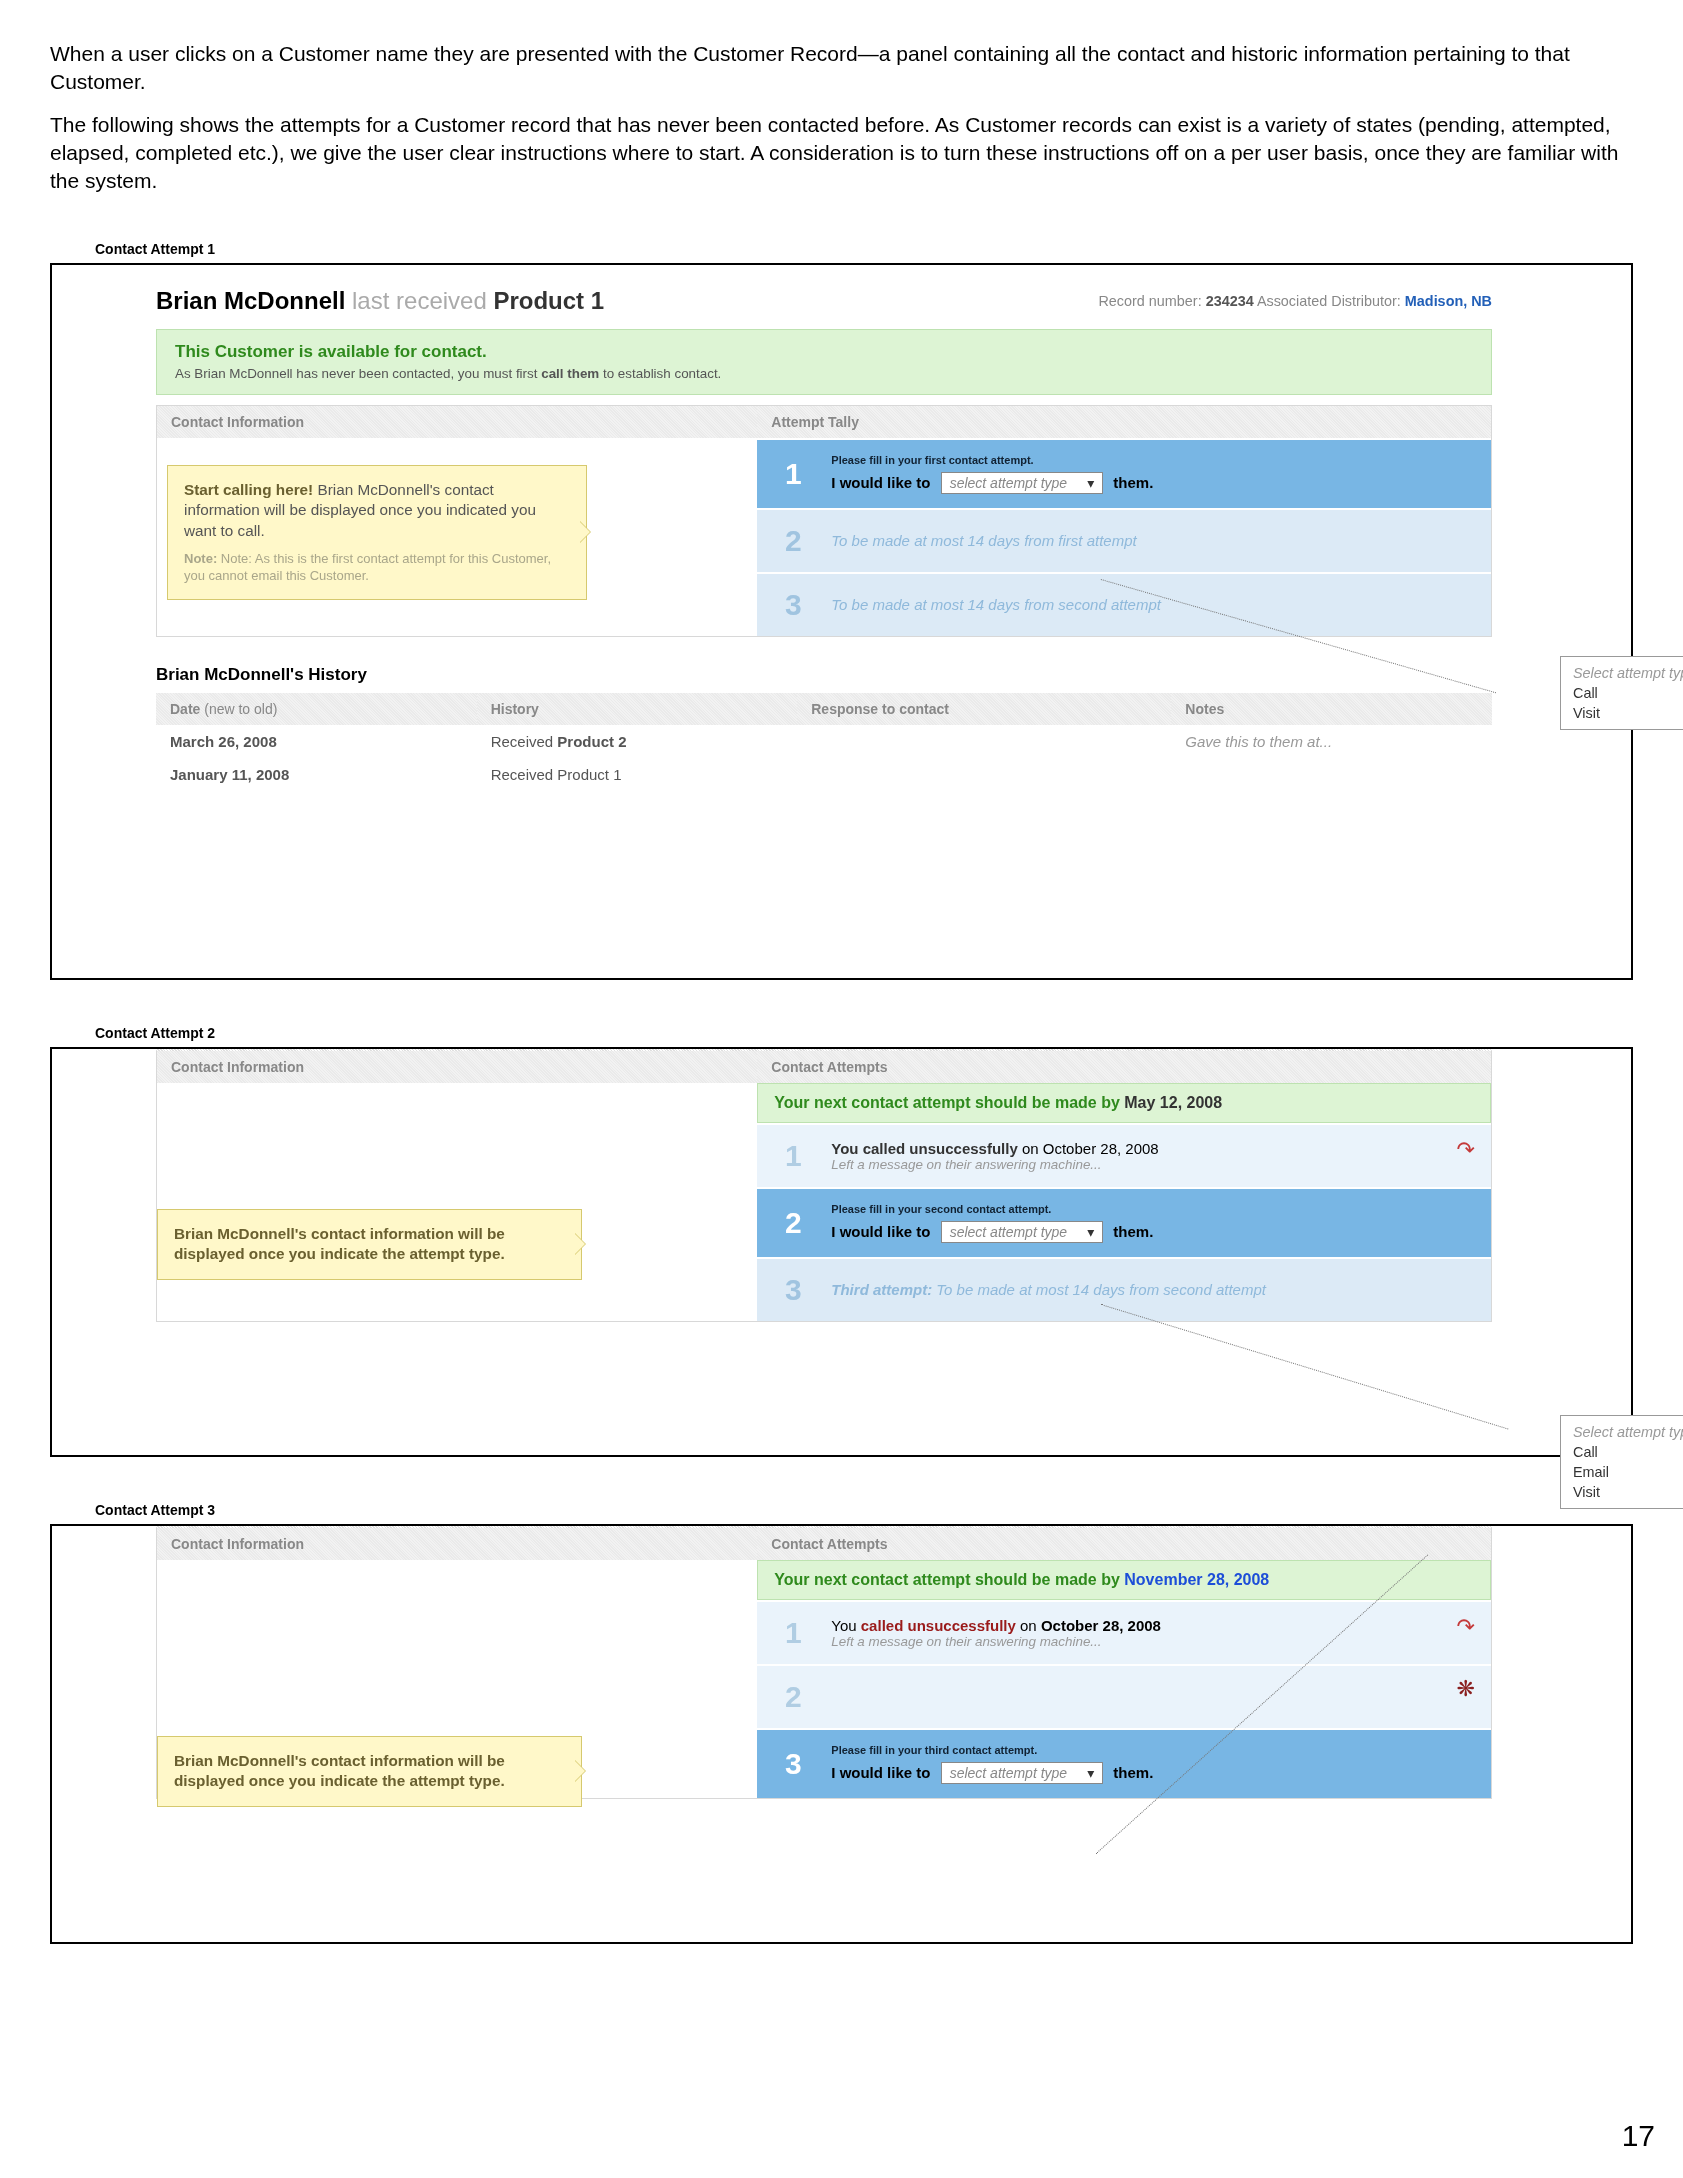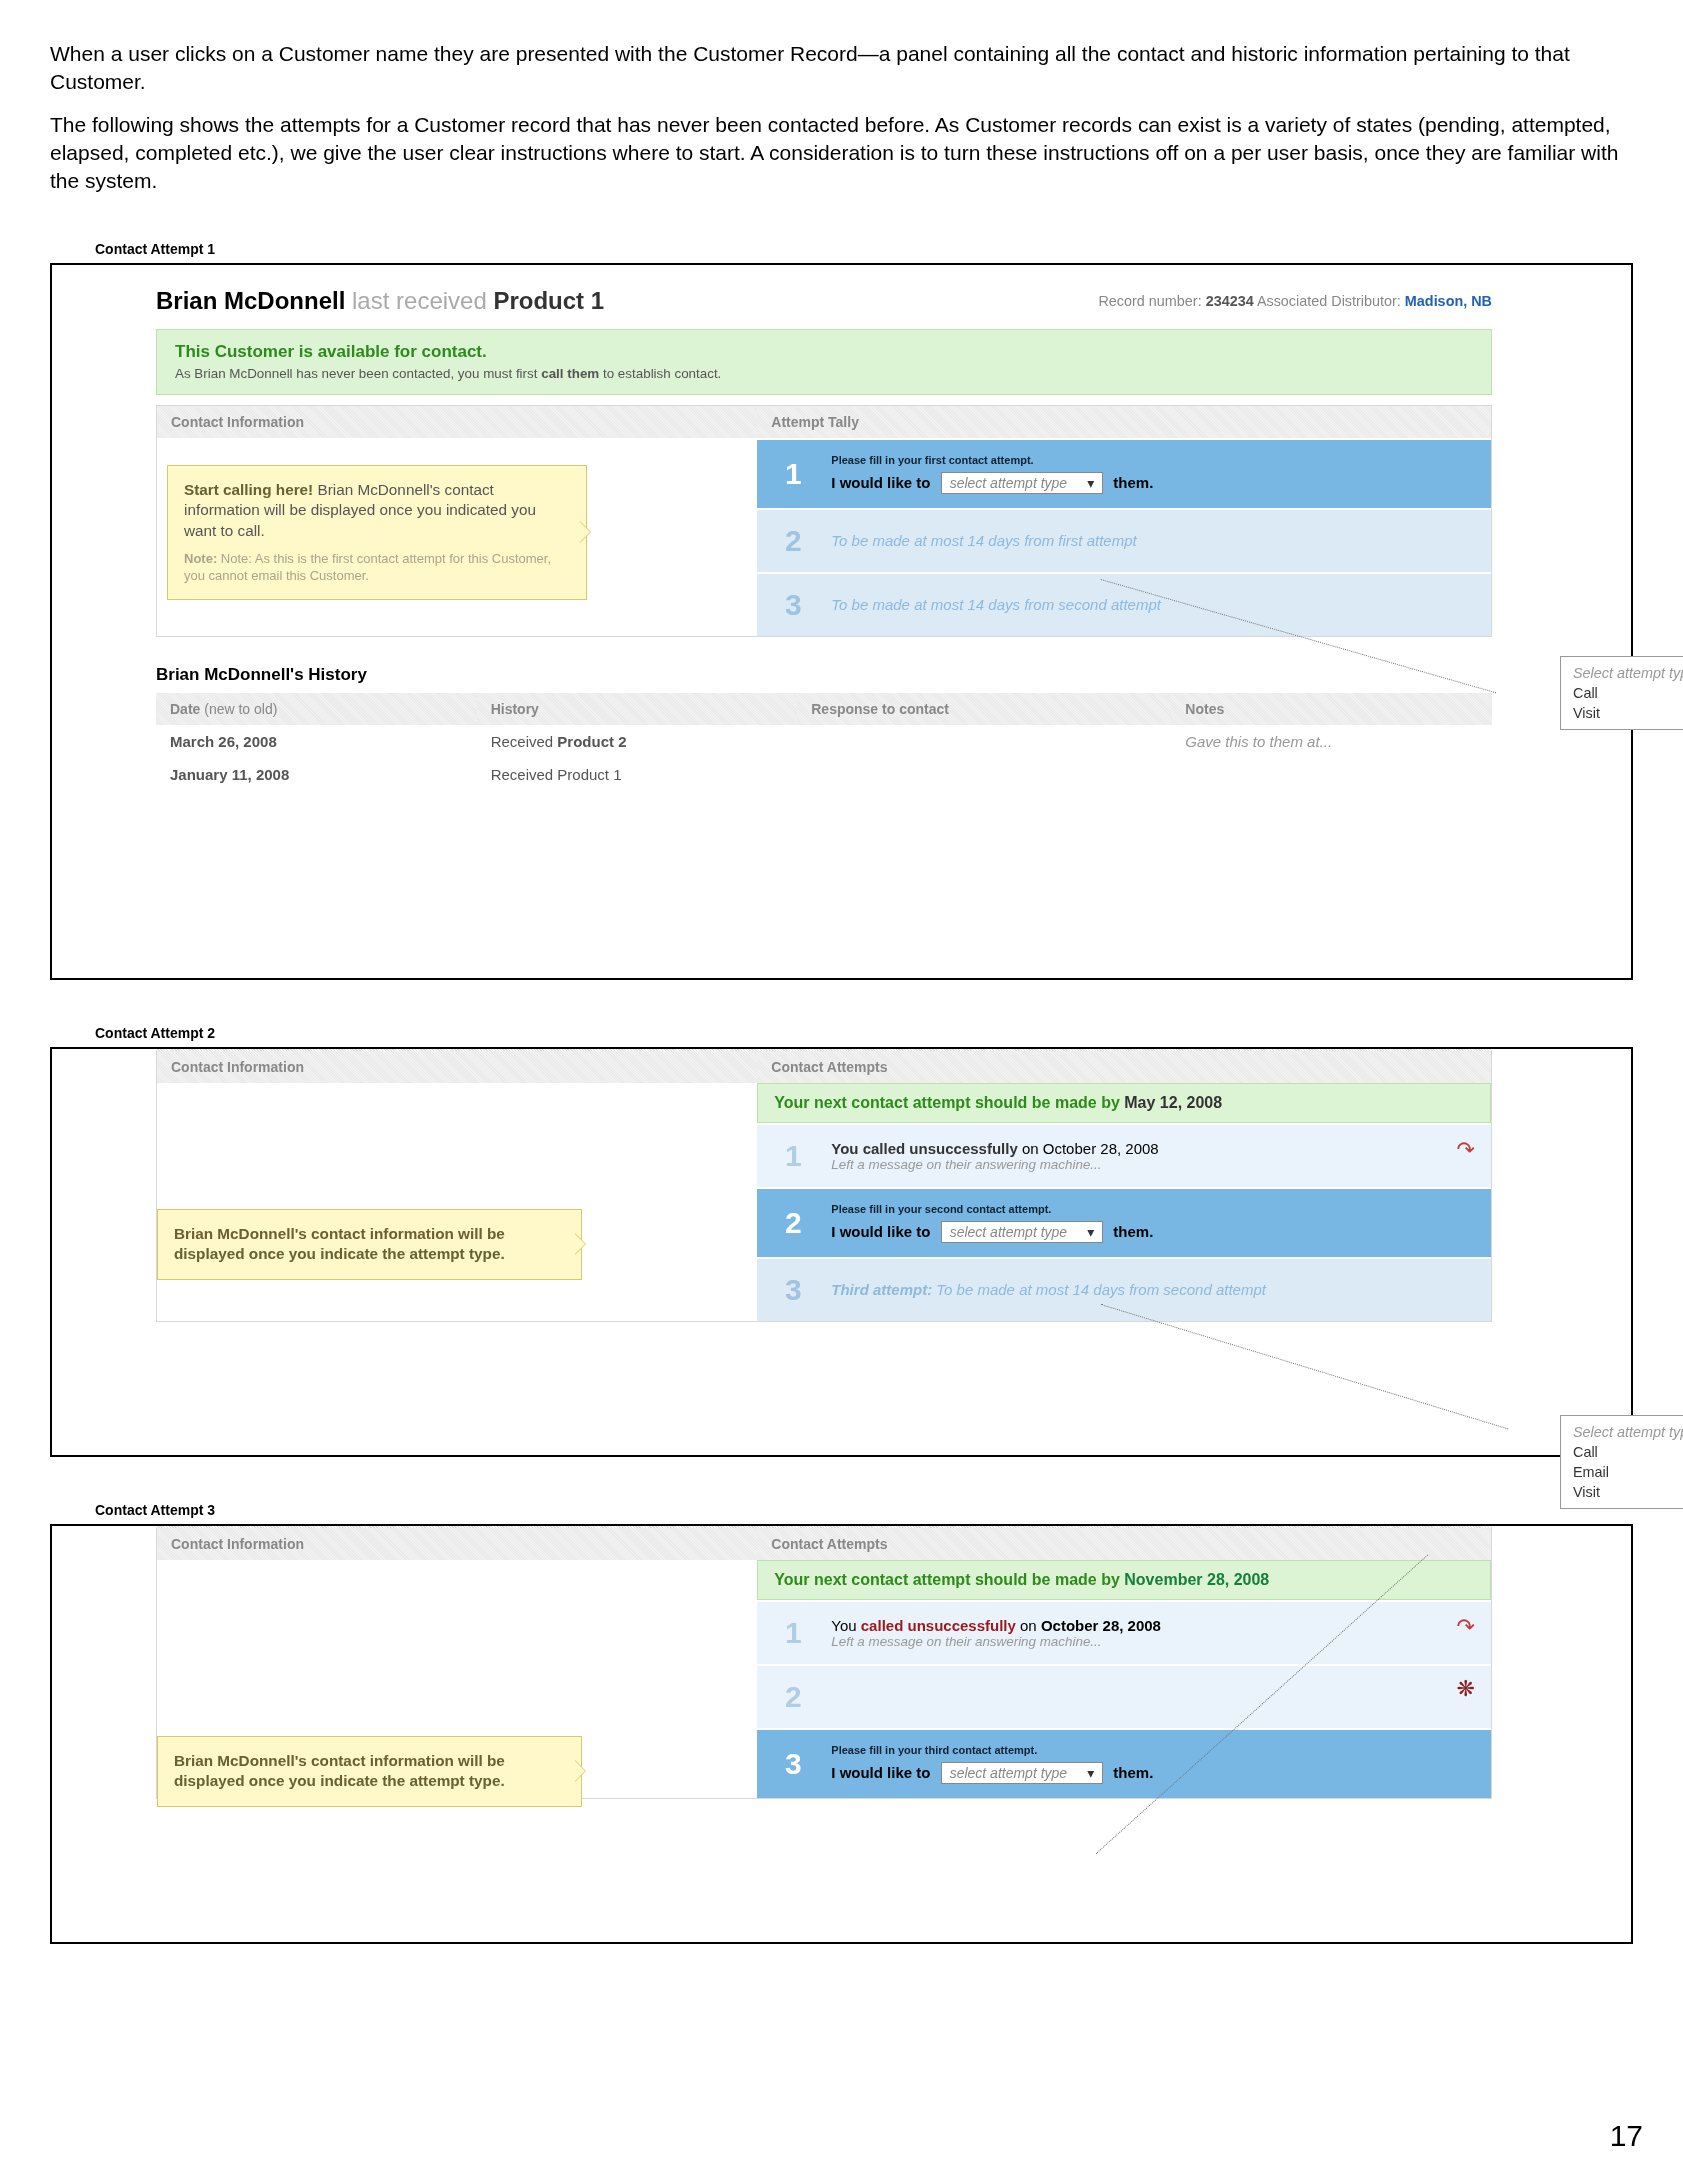--- a/index.html
+++ b/index.html
@@ -47,21 +47,21 @@
   .callout::before{content:"";position:absolute;right:-16px;top:50%;margin-top:-11px;border:11px solid transparent;border-left-color:#d6c96e;}
   .popup{position:absolute;background:#fff;border:1px solid #999;font-size:14.4px;color:#333;padding:6px 0;width:188px;z-index:20;}
   .popup .ph{color:#999;font-style:italic;padding:2px 12px;}
   .popup .opt{padding:2px 12px;}
   .result-line{font-size:15px;}
   .result-sub{font-size:13.4px;color:#999;font-style:italic;}
   .red{color:#9a1a1a;font-weight:bold;}
   .icon-phone{color:#c43a3a;font-size:22px;position:absolute;right:16px;top:12px;}
   .icon-foot{color:#8a1f1f;font-size:22px;position:absolute;right:16px;top:10px;}
   .leader{position:absolute;border-top:1.5px dotted #777;transform-origin:0 0;z-index:10;}
-  .page-num{position:absolute;right:40px;bottom:25px;font-size:30px;}
+  .page-num{position:absolute;right:28px;bottom:25px;font-size:30px;}
   .hatch-thin{height:2px;background:repeating-linear-gradient(45deg,#e0e0e0,#e0e0e0 1px,#fff 1px,#fff 2px);}
 </style>
 </head>
 <body>
 
 <div class="page">
   <p class="intro">When a user clicks on a Customer name they are presented with the Customer Record—a panel containing all the contact and historic information pertaining to that Customer.</p>
   <p class="intro">The following shows the attempts for a Customer record that has never been contacted before. As Customer records can exist is a variety of states (pending, attempted, elapsed, completed etc.), we give the user clear instructions where to start. A consideration is to turn these instructions off on a per user basis, once they are familiar with the system.</p>
 
   <div class="section-label">Contact Attempt 1</div>
@@ -209,21 +209,21 @@
       <div class="cols" style="border-top:none;">
         <div class="col-left">
           <div class="col-hdr">Contact Information</div>
           <div class="callout" style="left:0;top:208px;width:391px;">
             <b style="color:#6a6030">Brian McDonnell's contact information will be displayed once you indicate the attempt type.</b>
           </div>
         </div>
         <div class="col-right">
           <div class="col-hdr">Contact Attempts</div>
           <div class="green-strip">
-            <span>Your next contact attempt should be made by </span><span style="color:#15803d">November 28, 2008</span>
+            <span>Your next contact attempt should be made by </span><span style="color:#1d4ed8">November 28, 2008</span>
           </div>
           <div class="attempt-row row-pale" style="position:relative;">
             <div class="num">1</div>
             <div class="body">
               <div class="result-line"><span>You </span><span class="red">called unsuccessfully</span><span> on </span><b>October 28, 2008</b></div>
               <div class="result-sub">Left a message on their answering machine...</div>
             </div>
             <span class="icon-phone">↷</span>
           </div>
           <div class="attempt-row row-pale" style="position:relative;">

